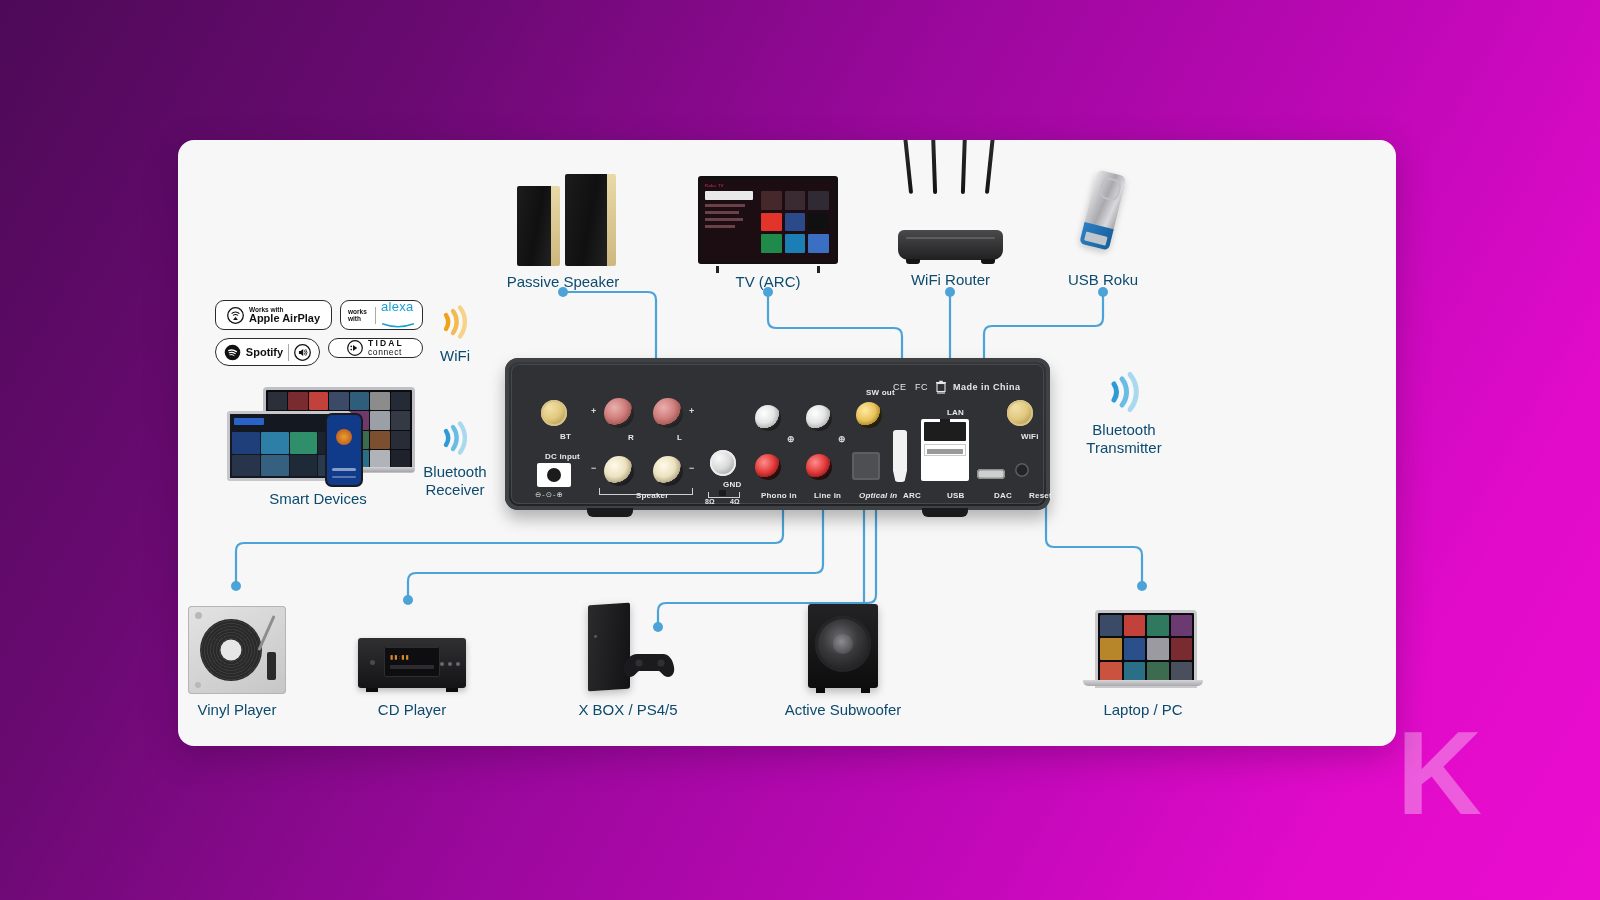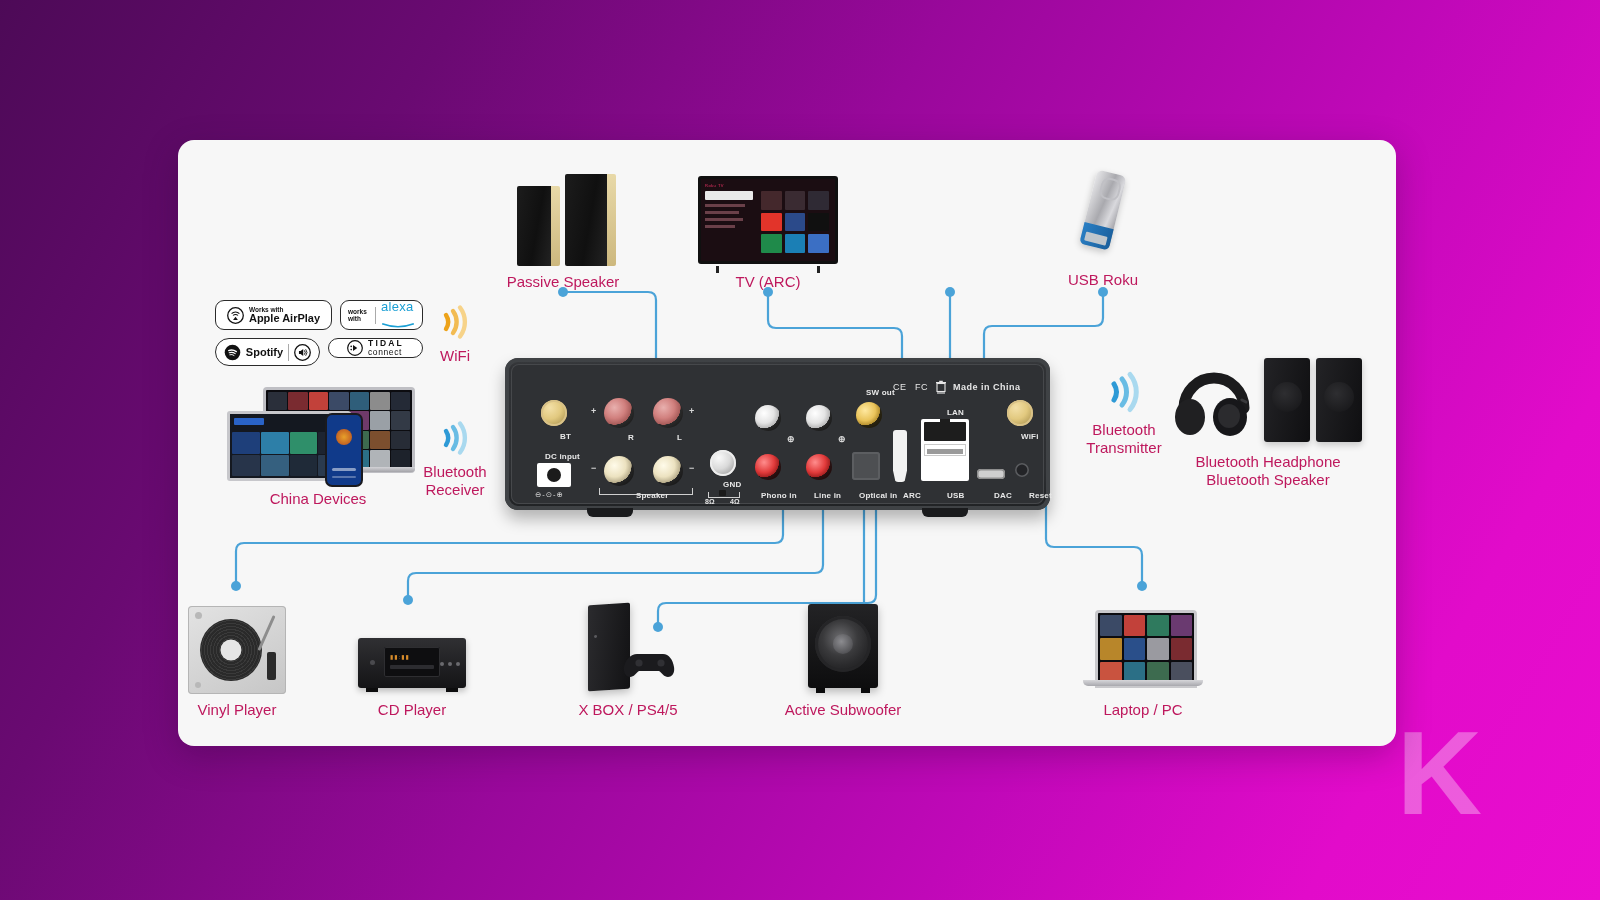--- a/index.html
+++ b/index.html
@@ -18,21 +18,21 @@
   .card{
     position:absolute;left:178px;top:140px;width:1218px;height:606px;
     background:#f7f7f7;border-radius:16px;box-shadow:0 10px 34px rgba(40,0,45,.28);
     overflow:hidden;
   }
   .lines{position:absolute;left:0;top:0;width:1218px;height:606px;pointer-events:none;}
 
   
   .node{position:absolute;text-align:center;}
   .node .cap{
-    font-size:15px;color:#be185d;line-height:1.22;margin-top:7px;white-space:nowrap;
+    font-size:15px;color:#0c4a6e;line-height:1.22;margin-top:7px;white-space:nowrap;
   }
   .node .cap.two{white-space:normal;}
   .art{position:relative;margin:0 auto;}
 
   
   .badges{position:absolute;left:37px;top:160px;width:212px;}
   .badgerow{display:flex;gap:8px;margin-bottom:8px;}
   .badge{
     border:1.6px solid #2b2b2b;border-radius:9px;background:#fff;
     display:flex;align-items:center;justify-content:center;gap:5px;
@@ -268,21 +268,21 @@
               <div class="th" style="background:#2a3a4e"></div>
           </div>
         </div>
 
         <div style="position:absolute;left:98px;top:28px;width:34px;height:70px;background:#103a8a;border:2.5px solid #1a1a1e;border-radius:7px;overflow:hidden;">
           <div style="position:absolute;left:50%;top:14px;transform:translateX(-50%);width:16px;height:16px;border-radius:50%;background:radial-gradient(circle,#e8a02a,#b4491f);"></div>
           <div style="position:absolute;left:5px;right:5px;bottom:14px;height:3px;background:rgba(255,255,255,.5);border-radius:2px;"></div>
           <div style="position:absolute;left:5px;right:5px;bottom:7px;height:2px;background:rgba(255,255,255,.3);border-radius:2px;"></div>
         </div>
       </div>
-      <div class="cap">China Devices</div>
+      <div class="cap">Smart Devices</div>
     </div>
 
     <div class="node" style="left:248px;top:164px;width:58px;">
       <div class="waves">
         <svg width="34" height="36" viewBox="0 0 34 36">
           <g fill="none" stroke-linecap="round">
             <path d="M8 11 A13 13 0 0 1 8 25" stroke="#eda31a" stroke-width="4.4"></path>
             <path d="M15 7 A18.5 18.5 0 0 1 15 29" stroke="#f2bb52" stroke-width="4.4"></path>
             <path d="M22 3.5 A24 24 0 0 1 22 32.5" stroke="#f7d389" stroke-width="4.4"></path>
           </g>
@@ -337,20 +337,34 @@
               <div class="th" style="background:#1b7fb5"></div>
               <div class="th" style="background:#3b6fc4"></div>
           </div>
         </div>
         <div class="tvleg" style="left:18px;"></div>
         <div class="tvleg" style="right:18px;"></div>
       </div>
       <div class="cap">TV (ARC)</div>
     </div>
 
+    <div class="node" style="left:710px;top:24px;width:125px;">
+      <div class="art router" style="width:125px;height:100px;">
+        <div class="ant" style="left:18px;height:60px;transform:rotate(-6deg);"></div>
+        <div class="ant" style="left:44px;height:66px;transform:rotate(-2deg);"></div>
+        <div class="ant" style="left:74px;height:66px;transform:rotate(2deg);"></div>
+        <div class="ant" style="left:100px;height:60px;transform:rotate(6deg);"></div>
+        <div class="router-body" style="position:absolute;left:10px;bottom:4px;width:105px;height:30px;">
+          <div style="position:absolute;left:8px;right:8px;top:7px;height:2px;background:#5d5d60;border-radius:2px;"></div>
+          <div style="position:absolute;left:8px;bottom:-4px;width:14px;height:5px;background:#141415;border-radius:0 0 3px 3px;"></div>
+          <div style="position:absolute;right:8px;bottom:-4px;width:14px;height:5px;background:#141415;border-radius:0 0 3px 3px;"></div>
+        </div>
+      </div>
+      <div class="cap">WiFi Router</div>
+    </div>
 
     <div class="node" style="left:880px;top:28px;width:90px;">
       <div class="art usbstick" style="width:90px;height:96px;">
         <div style="position:absolute;left:30px;top:4px;width:30px;height:76px;transform:rotate(14deg);background:linear-gradient(100deg,#e8e8ea,#a9a9ae 45%,#d9d9dd 70%,#8d8d93);border-radius:6px;box-shadow:0 3px 7px rgba(0,0,0,.2);">
           <div style="position:absolute;left:7px;top:5px;width:16px;height:18px;border:2.5px solid #c0c0c5;border-radius:8px;background:transparent;"></div>
           <div style="position:absolute;left:0;right:0;bottom:0;height:22px;background:linear-gradient(100deg,#2a7fc4,#1a5f9c);border-radius:0 0 5px 5px;"></div>
           <div style="position:absolute;left:4px;right:4px;bottom:4px;height:9px;background:#bfc6cc;border-radius:1px;"></div>
         </div>
       </div>
       <div class="cap">USB Roku</div>
@@ -401,21 +415,21 @@
         <div class="jack j-white" style="left:295px;top:41px;width:26px;height:26px;"></div>
         <div class="pl sm" style="left:285px;top:98px;">R</div>
         <div class="jack j-red2" style="left:295px;top:90px;width:26px;height:26px;"></div>
         <div class="pl" style="left:291px;top:127px;">Line in</div>
         <div class="plusmark" style="left:327px;top:70px;">⊕</div>
 
         <div class="pl" style="left:343px;top:24px;">SW out</div>
         <div class="jack j-yel" style="left:345px;top:38px;width:26px;height:26px;"></div>
 
         <div class="optical" style="left:341px;top:88px;width:28px;height:28px;"></div>
-        <div class="pl" style="left:336px;top:127px;">Optical in</div>
+        <div class="pl" style="left:336px;top:127px;font-style:italic;">Optical in</div>
 
         <div class="hdmi" style="left:382px;top:66px;width:14px;height:52px;"></div>
         <div class="pl" style="left:380px;top:127px;">ARC</div>
 
         <div class="pl" style="left:424px;top:44px;">LAN</div>
         <div class="lanbox" style="left:410px;top:55px;width:48px;height:62px;">
           <div class="lanport"></div>
           <div class="usbport"></div>
         </div>
         <div class="pl" style="left:424px;top:127px;">USB</div>
@@ -450,43 +464,20 @@
             <path d="M10 14 A15 15 0 0 1 10 30" stroke="#2e9ad6" stroke-width="5"></path>
             <path d="M18 9 A21 21 0 0 1 18 35" stroke="#69bce4" stroke-width="5"></path>
             <path d="M26 4.5 A27.5 27.5 0 0 1 26 39.5" stroke="#a9d9ef" stroke-width="5"></path>
           </g>
         </svg>
       </div>
       <div class="cap two">Bluetooth</div>
       <div class="cap two" style="margin-top:0">Transmitter</div>
     </div>
 
-    <div class="node" style="left:990px;top:214px;width:200px;">
-      <div class="art" style="width:200px;height:92px;">
-
-        <div style="position:absolute;left:4px;top:6px;width:84px;height:82px;">
-          <svg width="84" height="82" viewBox="0 0 84 82">
-            <path d="M12 48 A30 30 0 0 1 72 48" fill="none" stroke="#1b1b1d" stroke-width="11" stroke-linecap="round"></path>
-            <ellipse cx="18" cy="57" rx="15" ry="18" fill="#202022"></ellipse>
-            <ellipse cx="58" cy="57" rx="17" ry="19" fill="#17171a"></ellipse>
-            <ellipse cx="57" cy="56" rx="11" ry="12" fill="#2b2b2e"></ellipse>
-            <path d="M70 40 l4 2" stroke="#3a3a3d" stroke-width="3" stroke-linecap="round"></path>
-          </svg>
-        </div>
-
-        <div style="position:absolute;left:96px;top:4px;width:46px;height:84px;background:linear-gradient(100deg,#232326,#0f0f11);border-radius:3px;box-shadow:0 3px 7px rgba(0,0,0,.2);">
-          <div style="position:absolute;left:50%;top:46%;transform:translate(-50%,-50%);width:30px;height:30px;border-radius:50%;background:radial-gradient(circle at 42% 38%,#2e2e31,#141416);"></div>
-        </div>
-        <div style="position:absolute;left:148px;top:4px;width:46px;height:84px;background:linear-gradient(100deg,#232326,#0f0f11);border-radius:3px;box-shadow:0 3px 7px rgba(0,0,0,.2);">
-          <div style="position:absolute;left:50%;top:46%;transform:translate(-50%,-50%);width:30px;height:30px;border-radius:50%;background:radial-gradient(circle at 42% 38%,#2e2e31,#141416);"></div>
-        </div>
-      </div>
-      <div class="cap">Bluetooth Headphone</div>
-      <div class="cap" style="margin-top:0">Bluetooth Speaker</div>
-    </div>
 
     <div class="node" style="left:3px;top:466px;width:112px;">
       <div class="art turntable" style="width:98px;height:88px;">
         <div class="vinyl" style="left:12px;top:13px;width:62px;height:62px;"></div>
         <div style="position:absolute;right:18px;top:8px;width:3px;height:38px;background:#8d8d8d;transform:rotate(24deg);border-radius:2px;"></div>
         <div style="position:absolute;right:10px;bottom:14px;width:9px;height:28px;background:#2b2b2b;border-radius:2px;"></div>
         <div style="position:absolute;left:7px;top:6px;width:7px;height:7px;border-radius:50%;background:#b8b8b8;"></div>
         <div style="position:absolute;left:7px;bottom:6px;width:6px;height:6px;border-radius:50%;background:#b8b8b8;"></div>
       </div>
       <div class="cap">Vinyl Player</div>

